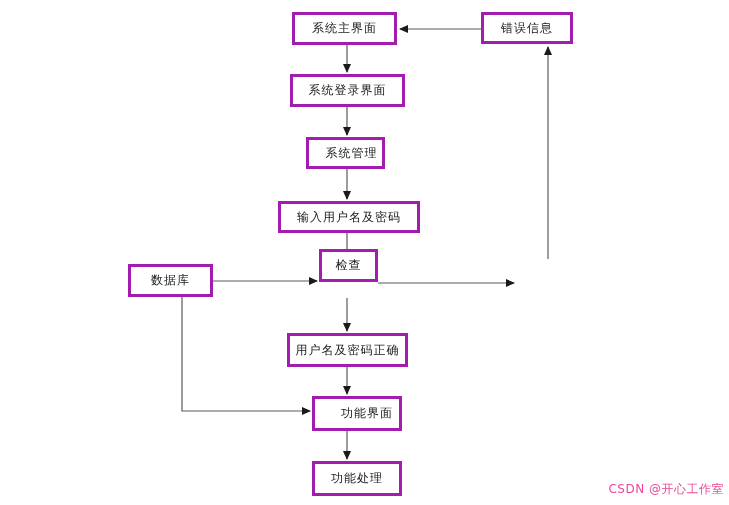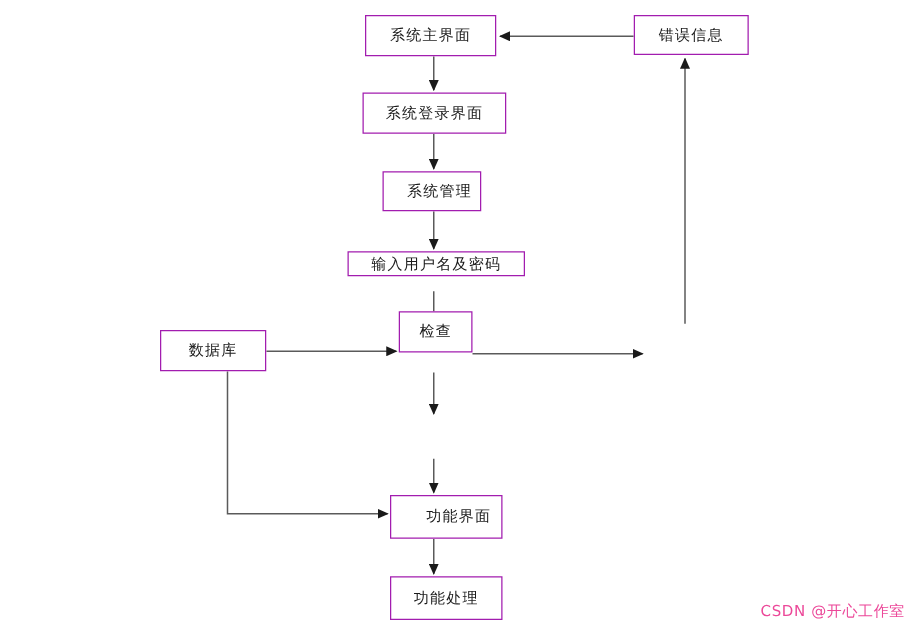--- a/index.html
+++ b/index.html
@@ -19,21 +19,21 @@
     position: absolute;
     left: 0;
     top: 0;
     width: 729px;
     height: 505px;
     z-index: 1;
   }
   .node {
     position: absolute;
     box-sizing: border-box;
-    border: 1px solid #a21caf;
+    border: 3px solid #a21caf;
     background: #ffffff;
     color: #1a1a1a;
     font-size: 12px;
     line-height: 17px;
     display: flex;
     align-items: center;
     justify-content: center;
     text-align: center;
     white-space: pre-line;
     z-index: 2;
@@ -80,24 +80,25 @@
     <line x1="347" y1="298" x2="347" y2="331" stroke="#5a5a5a" stroke-width="1.2" marker-end="url(#arrow)"></line>
 
     <line x1="347" y1="367" x2="347" y2="394" stroke="#5a5a5a" stroke-width="1.2" marker-end="url(#arrow)"></line>
 
     <polyline points="182,297 182,411 310,411" fill="none" stroke="#5a5a5a" stroke-width="1.2" marker-end="url(#arrow)"></polyline>
 
     <line x1="347" y1="431" x2="347" y2="459" stroke="#5a5a5a" stroke-width="1.2" marker-end="url(#arrow)"></line>
   </svg>
 
   <div class="node" style="left:292px; top:12px;  width:105px; height:33px;">系统主界面</div>
-  <div class="node" style="left:507px; top:12px;  width:92px;  height:32px;text-align:right;">错误信息</div>
+  <div class="node" style="left:481px; top:12px;  width:92px;  height:32px;text-align:right;">错误信息</div>
   <div class="node" style="left:290px; top:74px;  width:115px; height:33px;">系统登录界面</div>
   <div class="node" style="left:306px; top:137px; width:79px;  height:32px;padding-left:12px;">系统管理</div>
-  <div class="node" style="left:278px; top:201px; width:142px; height:20px;text-align:right;">输入用户名及密码</div>
+  <div class="node" style="left:278px; top:201px; width:142px; height:32px;text-align:right;">输入用户名及密码</div>
   <div class="node" style="left:128px; top:264px; width:85px;  height:33px;">数据库</div>
   <div class="node" style="left:319px; top:249px; width:59px;  height:33px;">检查</div>
+  <div class="node" style="left:287px; top:333px; width:121px; height:34px;">用户名及密码正确</div>
   <div class="node" style="left:312px; top:396px; width:90px;  height:35px;padding-left:20px;">功能界面</div>
   <div class="node" style="left:312px; top:461px; width:90px;  height:35px;">功能处理</div>
 
   <div class="watermark">CSDN @开心工作室</div>
 
 </div>
 
 </body></html>

